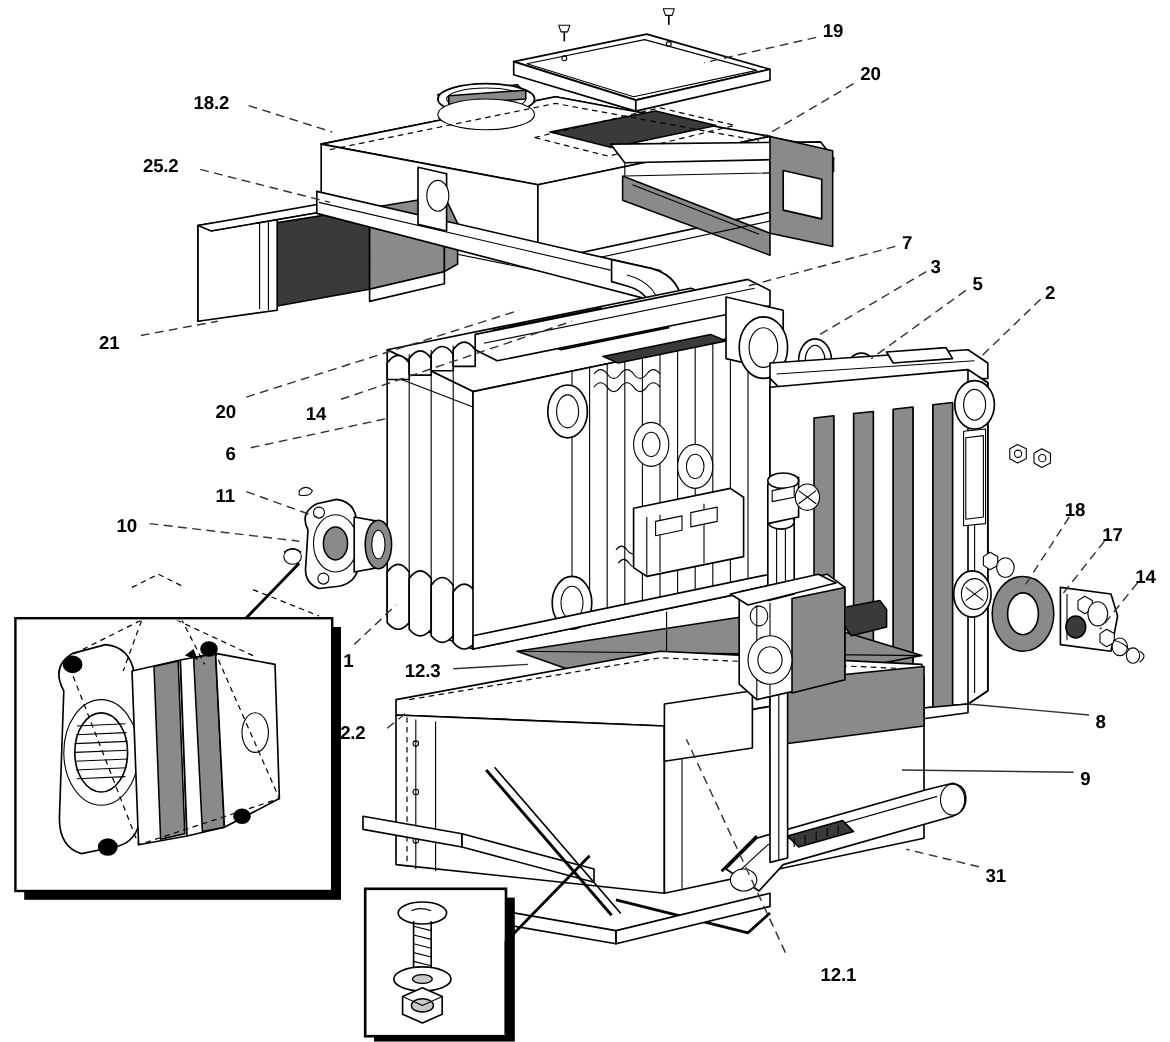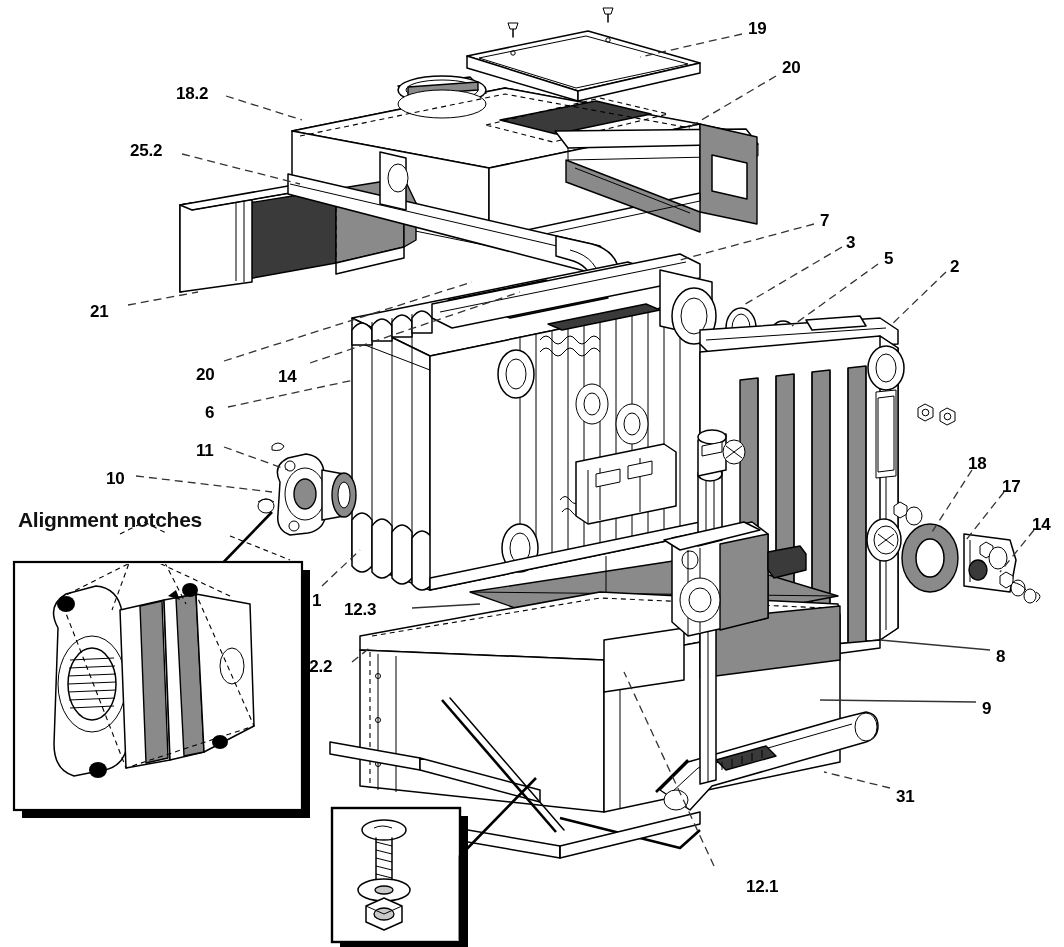--- a/index.html
+++ b/index.html
@@ -484,26 +484,25 @@
       <div class="callout" style="left: 196px; top: 366px;">20</div>
       <div class="callout" style="left: 278px; top: 368px;">14</div>
       <div class="callout" style="left: 820px; top: 212px;">7</div>
       <div class="callout" style="left: 846px; top: 234px;">3</div>
       <div class="callout" style="left: 884px; top: 250px;">5</div>
       <div class="callout" style="left: 950px; top: 258px;">2</div>
       <div class="callout" style="left: 205px; top: 404px;">6</div>
       <div class="callout" style="left: 196px; top: 442px;">11</div>
       <div class="callout" style="left: 106px; top: 470px;">10</div>
       <div class="callout" style="left: 312px; top: 592px;">1</div>
-      <div class="callout" style="left: 344px; top: 601px;">12.3</div>
+      <div class="callout" style="left: 368px; top: 601px;">12.3</div>
       <div class="callout" style="left: 300px; top: 658px;">12.2</div>
       <div class="callout" style="left: 710px; top: 878px; margin-left: 36px;">12.1</div>
       <div class="callout" style="left: 968px; top: 455px;">18</div>
       <div class="callout" style="left: 1002px; top: 478px;">17</div>
       <div class="callout" style="left: 1032px; top: 516px;">14</div>
       <div class="callout" style="left: 996px; top: 648px;">8</div>
       <div class="callout" style="left: 982px; top: 700px;">9</div>
       <div class="callout" style="left: 896px; top: 788px;">31</div>
     </div>
 
-  <div class="caption" id="cap-align">Alignment notches</div>
 
 </div>
 
 </body></html>

